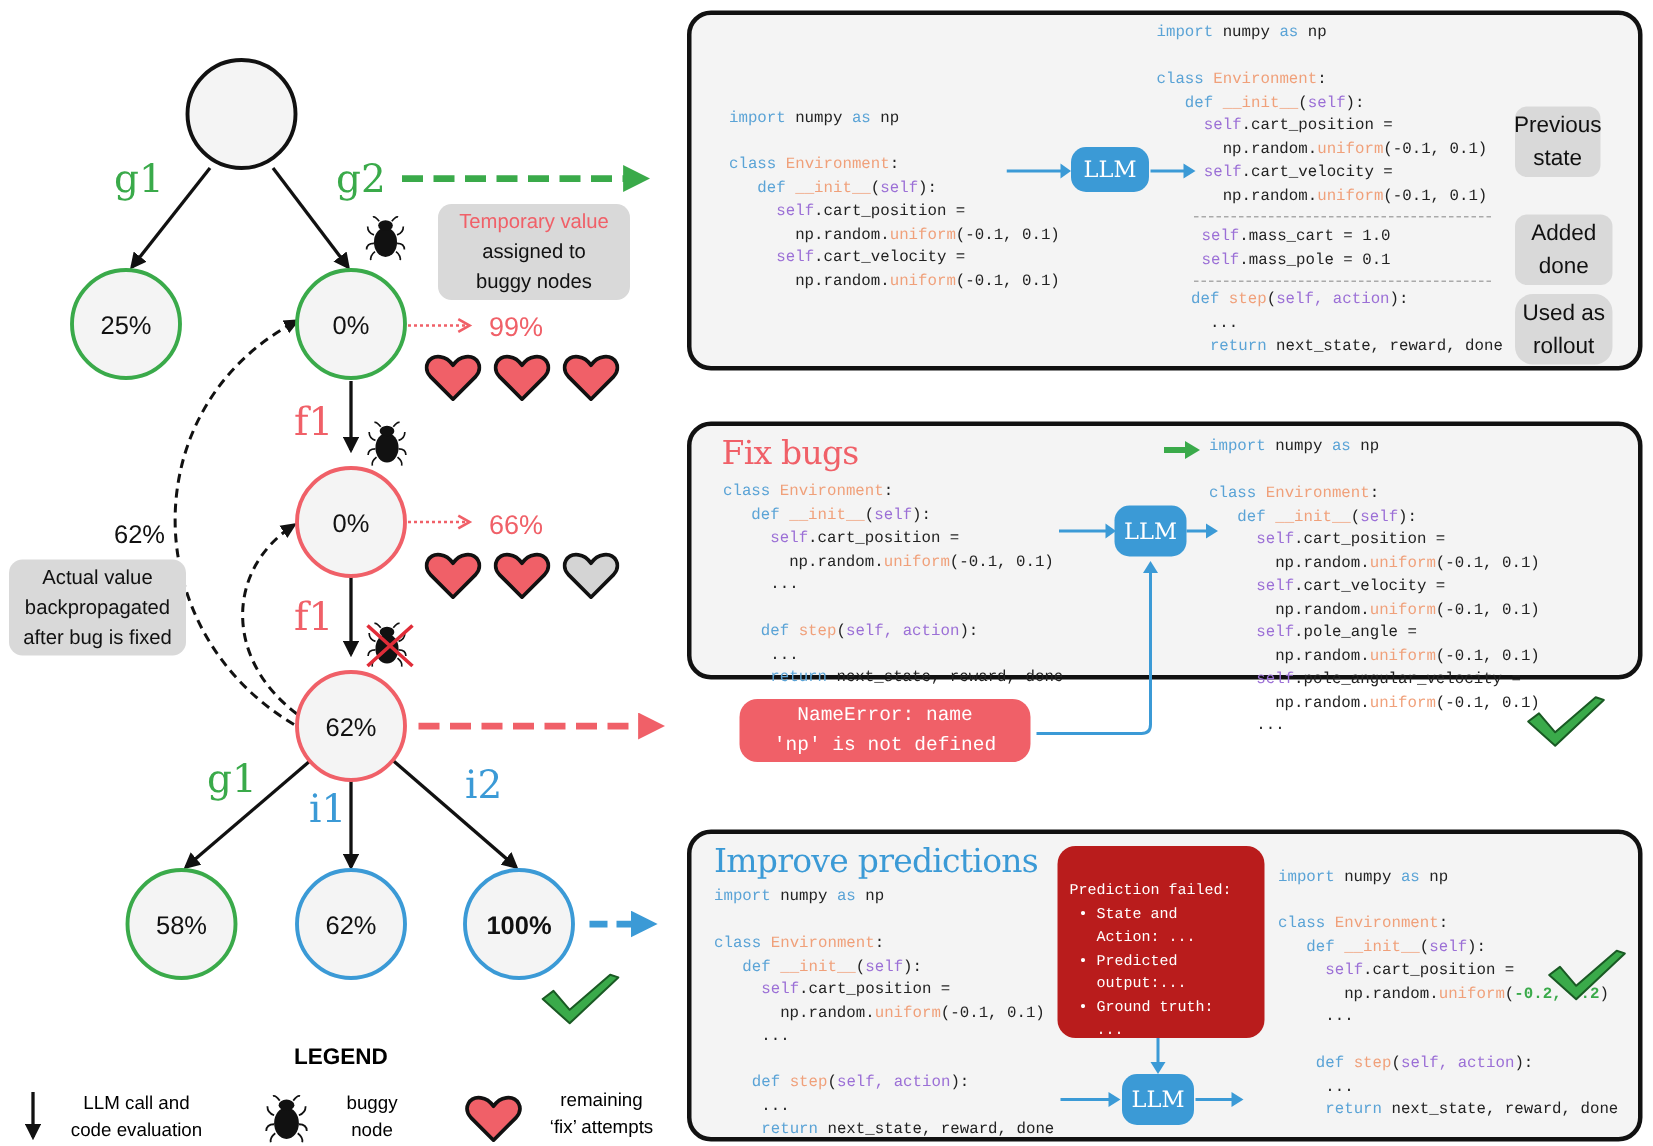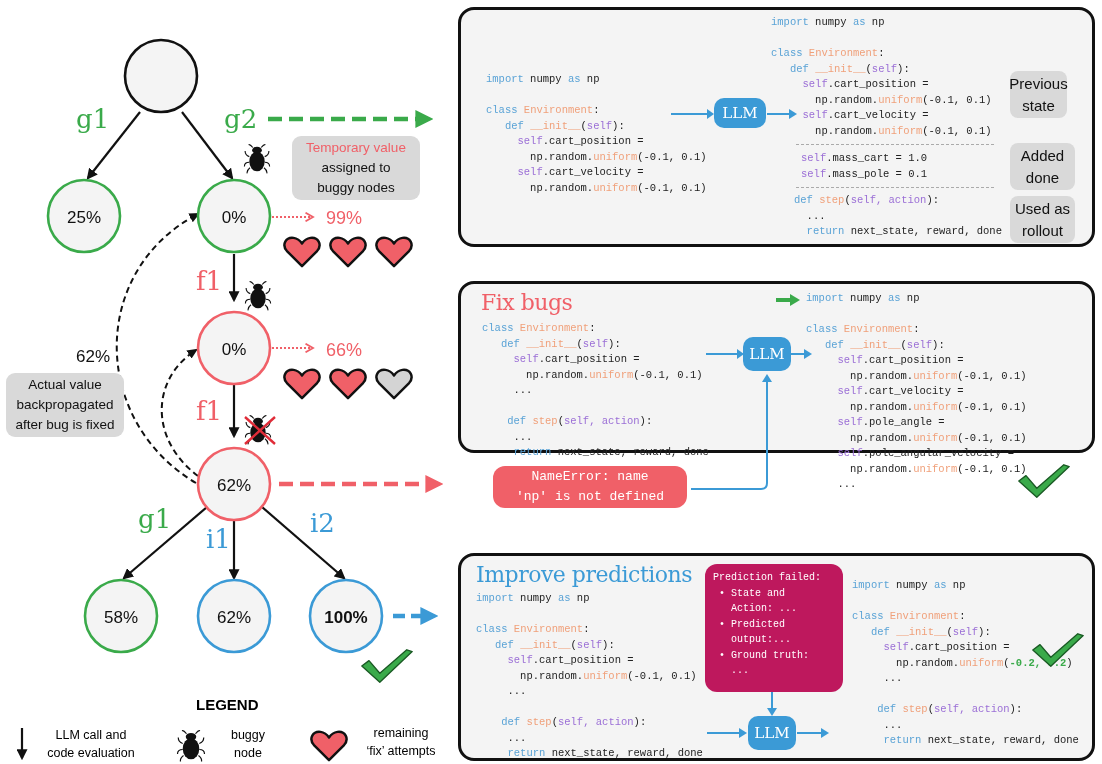--- a/index.html
+++ b/index.html
@@ -7,21 +7,21 @@
   #tree{position:absolute;left:0;top:0;}
   .node-text{font-family:"Liberation Sans",sans-serif;font-size:17px;fill:#111;text-anchor:middle;dominant-baseline:central;}
   .edge-label{font-family:"DejaVu Serif",serif;font-size:26px;}
   .panel{position:absolute;background:#f4f4f4;border:3px solid #111;border-radius:16px;box-sizing:border-box;}
   .panel-title{position:absolute;font-family:"DejaVu Serif",serif;font-size:22px;letter-spacing:-0.5px;}
   .code{position:absolute;font-family:"Liberation Mono",monospace;font-size:10.5px;line-height:15.5px;color:#222;white-space:pre;}
   .kw{color:#5aa3d6;} .cls{color:#f0a07a;} .self{color:#9b6fd6;} .fn{color:#f0a07a;} .num{color:#3aaa4a;font-weight:bold;}
   .tag{position:absolute;background:#d9d9d9;border-radius:8px;font-size:15px;color:#111;text-align:center;line-height:22px;display:flex;align-items:center;justify-content:center;}
   .llm{position:absolute;width:52px;height:30px;background:#3b9ad6;border-radius:10px;color:#fff;font-family:"DejaVu Serif",serif;font-size:15px;display:flex;align-items:center;justify-content:center;}
   .error-box{position:absolute;background:#f06068;border-radius:12px;color:#fff;font-family:"Liberation Mono",monospace;font-size:13px;line-height:20px;text-align:center;}
-  .pred-box{position:absolute;background:#be185d;border-radius:12px;color:#fff;font-family:"Liberation Mono",monospace;font-size:10px;line-height:15.5px;white-space:pre;padding:6px 8px;box-sizing:border-box;}
+  .pred-box{position:absolute;background:#b91c1c;border-radius:12px;color:#fff;font-family:"Liberation Mono",monospace;font-size:10px;line-height:15.5px;white-space:pre;padding:23px 8px;box-sizing:border-box;}
   .dash{position:absolute;border-top:1px dashed #aaa;}
   .legend-title{position:absolute;font-weight:bold;font-size:15px;}
   .legend-text{position:absolute;font-size:12.5px;text-align:center;line-height:18px;}
   .gray-box{position:absolute;background:#d9d9d9;border-radius:9px;font-size:13.5px;text-align:center;line-height:20px;color:#111;}
 </style>
 </head>
 <body>
 
 <svg id="tree" width="455" height="764">
   <defs>
@@ -184,21 +184,21 @@
         <div>Previous</div>
         <div>state</div>
       </div>
     </div>
   <div class="tag" style="left:549px;top:133px;width:65px;height:47px;">
       <div>
         <div>Added</div>
         <div>done</div>
       </div>
     </div>
-  <div class="tag" style="left:549px;top:186px;width:65px;height:47px;">
+  <div class="tag" style="left:549px;top:186px;width:65px;height:47px;border-radius:12px;">
       <div>
         <div>Used as</div>
         <div>rollout</div>
       </div>
     </div>
   <svg style="position:absolute;left:210px;top:92px;" width="130" height="24">
     <line x1="0" y1="12" x2="38" y2="12" stroke="#3b9ad6" stroke-width="2"></line>
       <path d="M36,7 L43,12 L36,17 z" fill="#3b9ad6"></path>
     <line x1="96" y1="12" x2="120" y2="12" stroke="#3b9ad6" stroke-width="2"></line>
       <path d="M118,7 L126,12 L118,17 z" fill="#3b9ad6"></path>

